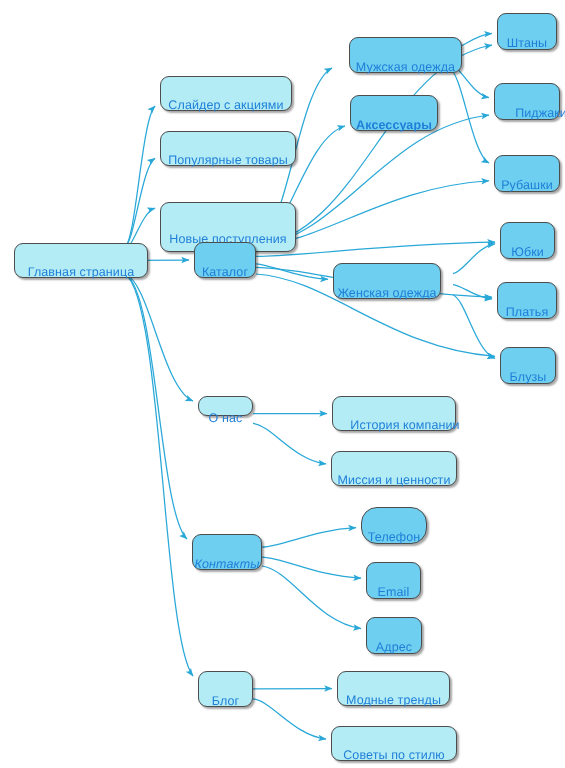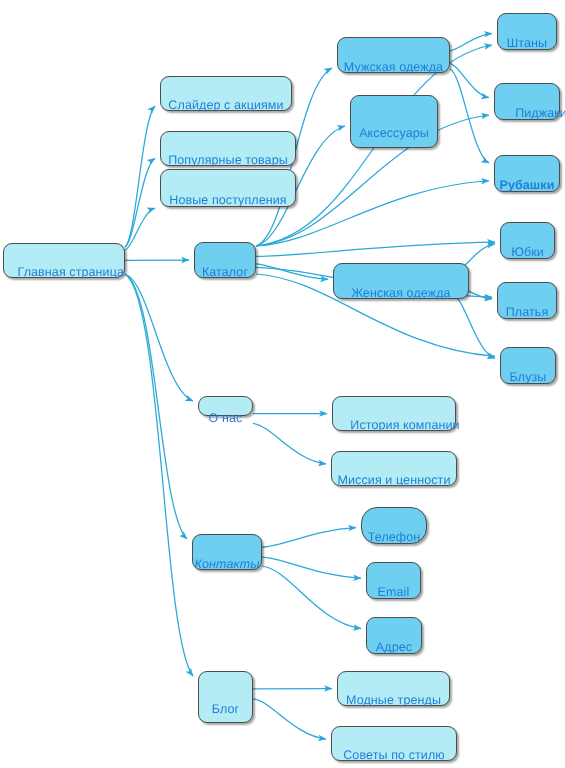--- a/index.html
+++ b/index.html
@@ -86,51 +86,51 @@
         <path d="M253,413.5 L327,413.5" marker-end="url(#arrowhead)"></path>
         <path d="M253,423.4 C272.3523,425.8354 293.15,459.931 326,463.99" marker-end="url(#arrowhead)"></path>
         <path d="M262,547.23 C284.72262,546.05658 313.7,529.6287 356,527.673" marker-end="url(#arrowhead)"></path>
         <path d="M262,557.13 C286.09363,558.39198 316.45,576.0597 361,578.163" marker-end="url(#arrowhead)"></path>
         <path d="M262,566 C290.6605,569.753 316.45,622.295 361,628.55" marker-end="url(#arrowhead)"></path>
         <path d="M253,688.91 L332,688.5409999999999" marker-end="url(#arrowhead)"></path>
         <path d="M253,698.81 C272.32237,701.22326 293.15,735.0088999999999 326,739.031" marker-end="url(#arrowhead)"></path>
       </g>
   </svg>
   <div id="node-layer">
-      <div class="node fill-light" style="left: 3px; top: 243px; width: 122px; height: 35px; justify-content: flex-end;">
+      <div class="node fill-light" style="left: 14px; top: 243px; width: 134px; height: 35px;">
         <span class="node-label">Главная страница</span>
       </div>
       <div class="node fill-light" style="left: 160px; top: 76px; width: 132px; height: 35px;">
         <span class="node-label">Слайдер с акциями</span>
       </div>
       <div class="node fill-light" style="left: 160px; top: 131px; width: 136px; height: 35px;">
         <span class="node-label">Популярные товары</span>
       </div>
-      <div class="node fill-light" style="left: 160px; top: 169px; width: 136px; height: 38px;">
+      <div class="node fill-light" style="left: 160px; top: 202px; width: 136px; height: 50px;">
         <span class="node-label">Новые поступления</span>
       </div>
       <div class="node fill-medium" style="left: 194px; top: 242px; width: 62px; height: 36px;">
         <span class="node-label">Каталог</span>
       </div>
-      <div class="node fill-medium" style="left: 337px; top: 37px; width: 113px; height: 36px;">
+      <div class="node fill-medium" style="left: 349px; top: 37px; width: 113px; height: 36px;">
         <span class="node-label">Мужская одежда</span>
       </div>
-      <div class="node fill-medium" style="left: 350px; top: 95px; width: 88px; height: 53px;">
+      <div class="node fill-medium" style="left: 350px; top: 95px; width: 88px; height: 36px; font-weight: bold;">
         <span class="node-label">Аксессуары</span>
       </div>
-      <div class="node fill-medium" style="left: 333px; top: 263px; width: 136px; height: 36px;">
+      <div class="node fill-medium" style="left: 333px; top: 263px; width: 108px; height: 36px;">
         <span class="node-label">Женская одежда</span>
       </div>
       <div class="node fill-medium" style="left: 497px; top: 13px; width: 60px; height: 37px;">
         <span class="node-label">Штаны</span>
       </div>
       <div class="node fill-medium" style="left: 494px; top: 83px; width: 66px; height: 37px; padding-left: 28px;">
         <span class="node-label">Пиджаки</span>
       </div>
-      <div class="node fill-medium" style="left: 494px; top: 155px; width: 66px; height: 37px; font-weight: bold;">
+      <div class="node fill-medium" style="left: 494px; top: 155px; width: 66px; height: 37px;">
         <span class="node-label">Рубашки</span>
       </div>
       <div class="node fill-medium" style="left: 500px; top: 222px; width: 55px; height: 37px;">
         <span class="node-label">Юбки</span>
       </div>
       <div class="node fill-medium" style="left: 497px; top: 282px; width: 60px; height: 37px;">
         <span class="node-label">Платья</span>
       </div>
       <div class="node fill-medium" style="left: 500px; top: 347px; width: 56px; height: 37px;">
         <span class="node-label">Блузы</span>
@@ -149,21 +149,21 @@
       </div>
       <div class="node fill-medium" style="left: 361px; top: 507px; width: 66px; height: 37px; border-radius: 16px;">
         <span class="node-label">Телефон</span>
       </div>
       <div class="node fill-medium" style="left: 366px; top: 562px; width: 55px; height: 37px;">
         <span class="node-label">Email</span>
       </div>
       <div class="node fill-medium" style="left: 366px; top: 617px; width: 56px; height: 37px;">
         <span class="node-label">Адрес</span>
       </div>
-      <div class="node fill-light" style="left: 198px; top: 671px; width: 55px; height: 52px;">
+      <div class="node fill-light" style="left: 198px; top: 671px; width: 55px; height: 36px;">
         <span class="node-label">Блог</span>
       </div>
       <div class="node fill-light" style="left: 337px; top: 671px; width: 113px; height: 35px;">
         <span class="node-label">Модные тренды</span>
       </div>
       <div class="node fill-light" style="left: 331px; top: 726px; width: 126px; height: 35px;">
         <span class="node-label">Советы по стилю</span>
       </div>
     </div>
 </div>

